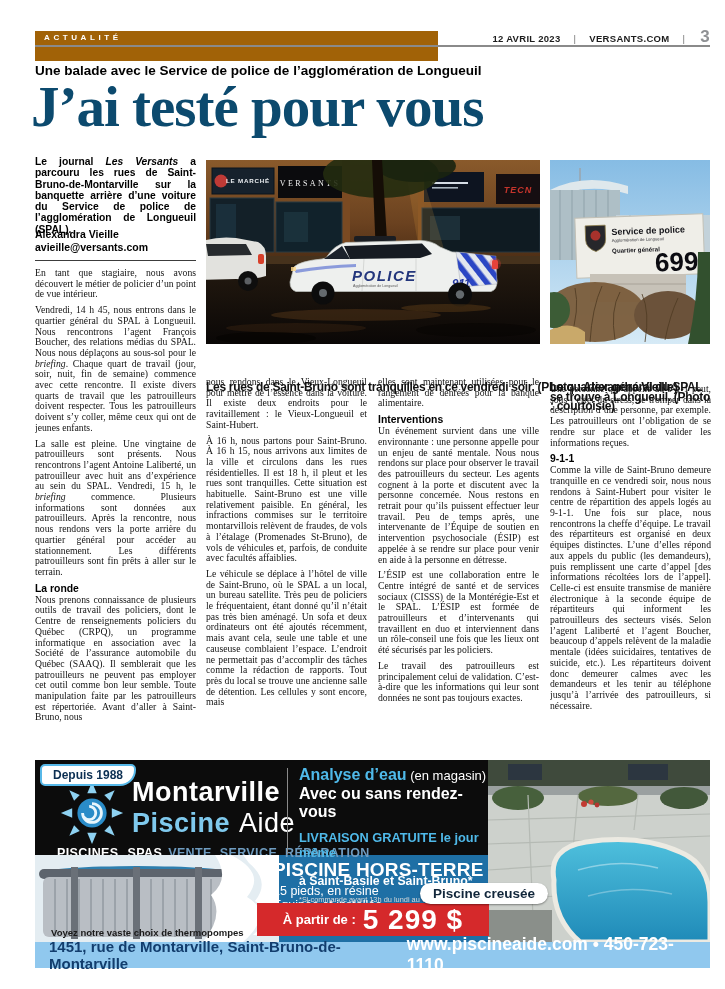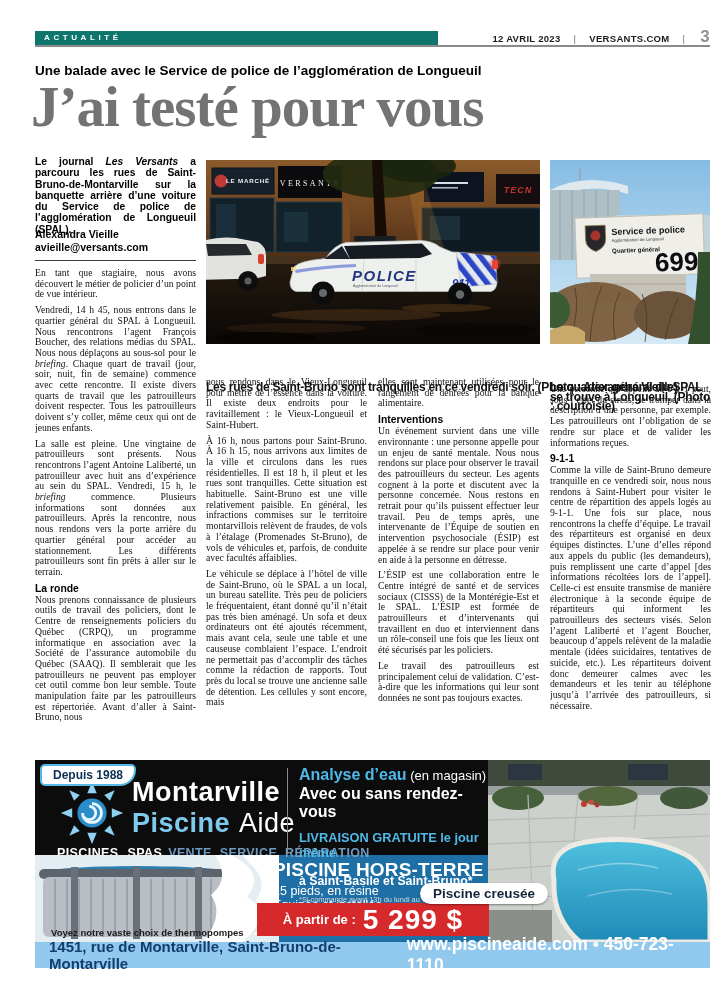--- a/index.html
+++ b/index.html
@@ -1,33 +1,33 @@
 <!DOCTYPE html>
 <html lang="fr"><head>
 <meta charset="utf-8">
 <style>
   html,body{margin:0;padding:0;}
   body{width:725px;height:989px;position:relative;background:#ffffff;
        font-family:"Liberation Sans",sans-serif;overflow:hidden;}
   .abs{position:absolute;}
 
   
-  .section-bar{left:35px;top:31px;width:403px;height:16px;background:#0f766e;
+  .section-bar{left:35px;top:31px;width:403px;height:30px;background:#a16207;
                color:#fff;font-size:8px;font-weight:bold;letter-spacing:3.6px;
                line-height:13px;padding-left:9px;box-sizing:border-box;}
   .head-rule{left:35px;top:45px;width:675px;height:2px;background:#8a8a8a;}
   .dateline{top:27px;right:15px;display:flex;align-items:baseline;gap:13px;
             font-size:9.5px;font-weight:bold;color:#1c1c1c;letter-spacing:.3px;}
   .dateline .sep{color:#777;font-weight:normal;}
   .page-num{font-size:17px;color:#8f9194;font-weight:bold;margin-left:2px;}
 
   
   .kicker{left:35px;top:63px;font-size:13.5px;font-weight:bold;color:#000;white-space:nowrap;}
   .headline{left:31px;top:78px;font-family:"Liberation Serif",serif;font-weight:bold;
-            font-size:57px;letter-spacing:-1px;color:#737373;white-space:nowrap;line-height:1;}
+            font-size:57px;letter-spacing:-1px;color:#0c4a6e;white-space:nowrap;line-height:1;}
 
   
   .lead{left:35px;top:156px;width:161px;font-size:10.3px;line-height:11.3px;
         font-weight:bold;color:#000;text-align:justify;}
   .byline{left:35px;top:228px;width:161px;font-size:10.5px;font-weight:bold;color:#000;
           line-height:12.5px;border-bottom:1.5px solid #3c3c3c;padding-bottom:7px;}
   .col{width:161px;text-align:justify;overflow:hidden;}
   .body-p{font-family:"Liberation Serif",serif;font-size:9.7px;line-height:10.7px;
           color:#131313;margin:0 0 5px 0;}
   .subhead{font-size:10.4px;line-height:11px;font-weight:bold;color:#000;margin:3px 0 1px 0;

